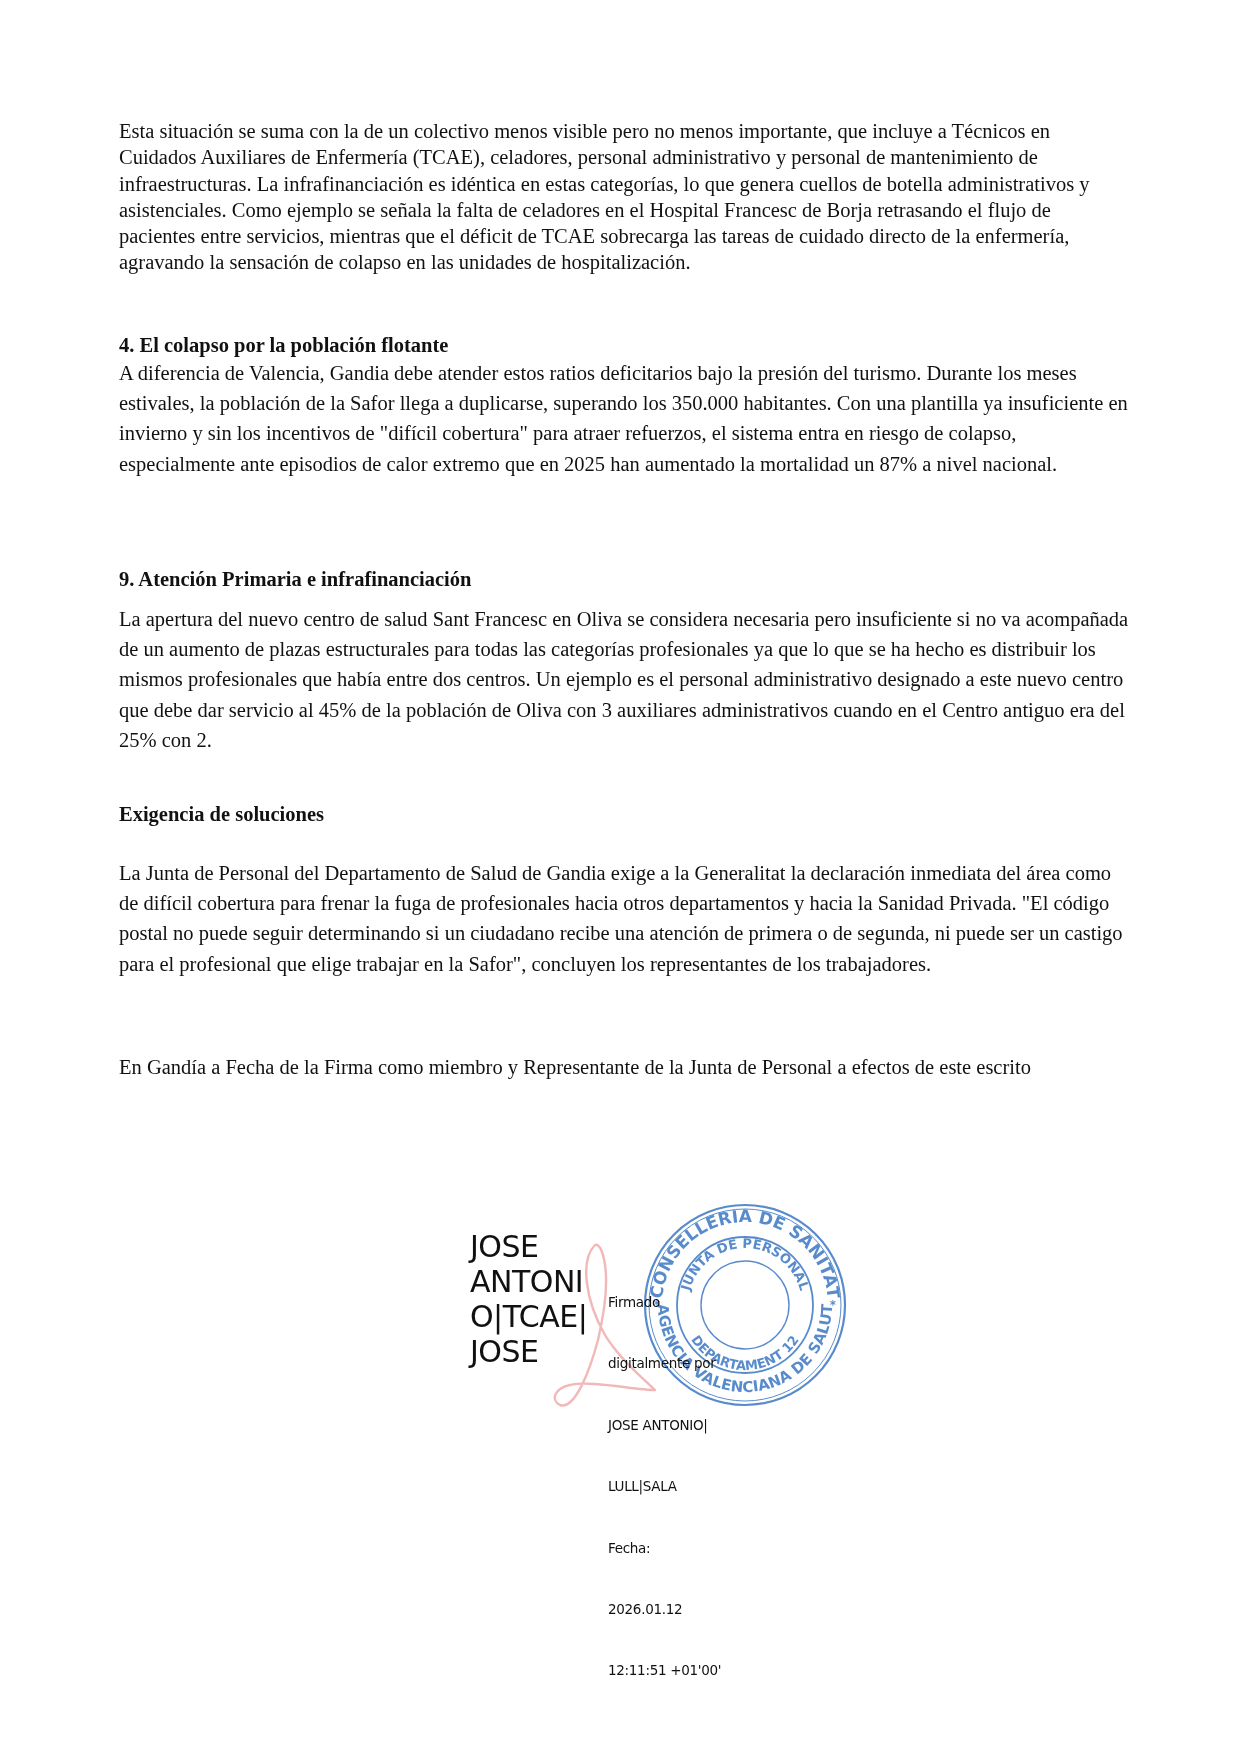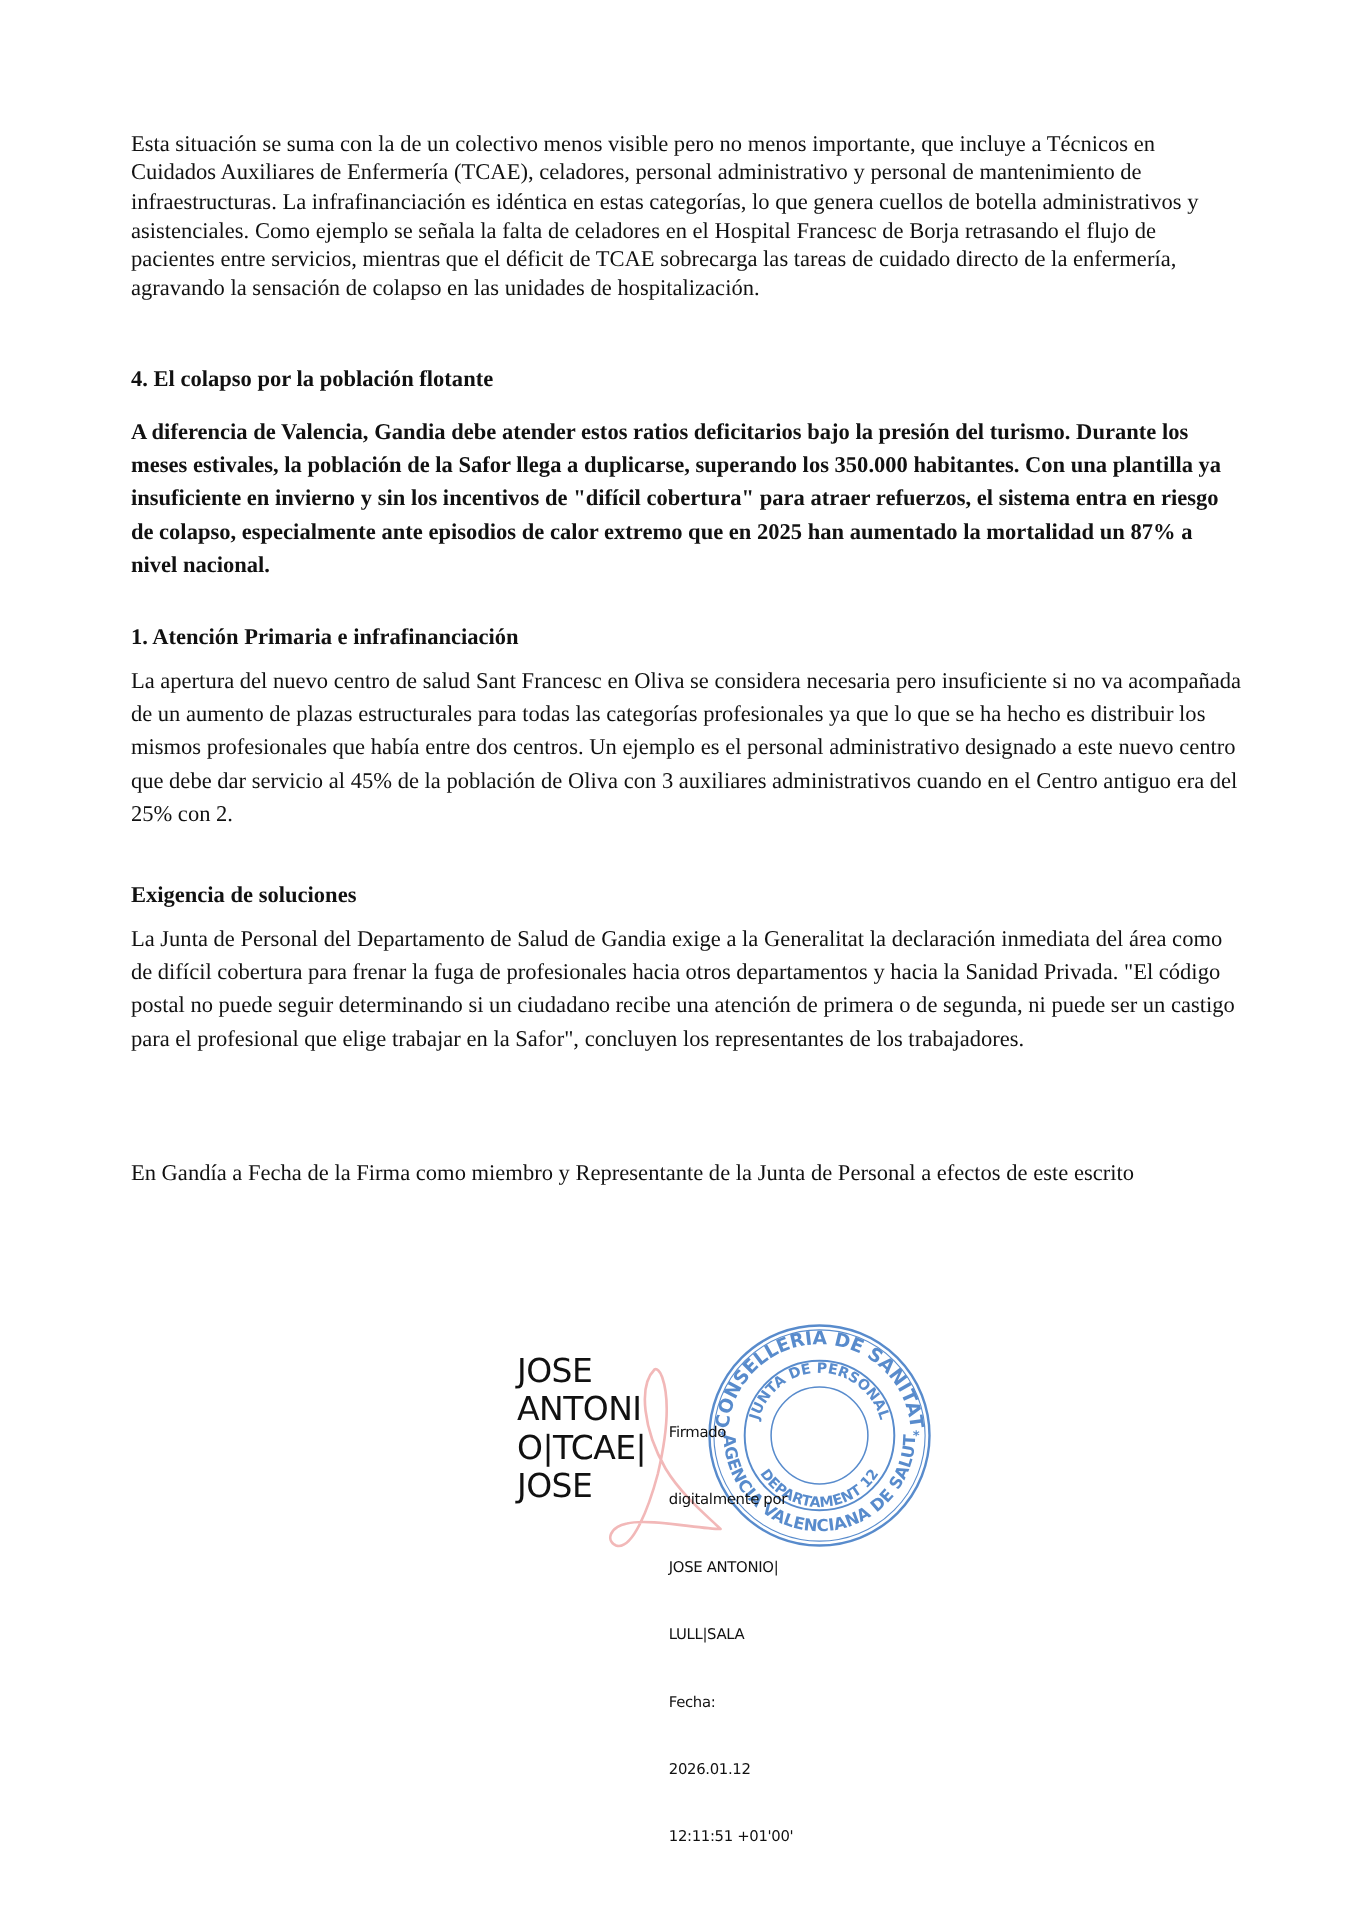--- a/index.html
+++ b/index.html
@@ -32,25 +32,25 @@
       line-height: 30.2px;
     }
     .heading {
       font-size: 20.5px;
       font-weight: bold;
       margin: 0;
       line-height: 26px;
     }
     #p1 { position: absolute; top: 0; }
     #h4 { position: absolute; top: 214px; }
-    #p4 { position: absolute; top: 260px; font-weight: bold; }
+    #p4 { position: absolute; top: 240px; }
     #h5 { position: absolute; top: 448px; }
     #p5 { position: absolute; top: 486px; }
     #h6 { position: absolute; top: 683px; }
-    #p6 { position: absolute; top: 721px; }
+    #p6 { position: absolute; top: 740px; }
     #closing { position: absolute; top: 934px; }
 
     .signature {
       position: absolute;
       left: 470px;
       top: 1195px;
       width: 400px;
       height: 240px;
     }
     .sig-name {
@@ -95,21 +95,21 @@
   </style>
 </head>
 <body>
 
 <div class="page">
   <p id="p1" class="para tight">Esta situación se suma con la de un colectivo menos visible pero no menos importante, que incluye a Técnicos en Cuidados Auxiliares de Enfermería (TCAE), celadores, personal administrativo y personal de mantenimiento de infraestructuras. La infrafinanciación es idéntica en estas categorías, lo que genera cuellos de botella administrativos y asistenciales. Como ejemplo se señala la falta de celadores en el Hospital Francesc de Borja retrasando el flujo de pacientes entre servicios, mientras que el déficit de TCAE sobrecarga las tareas de cuidado directo de la enfermería, agravando la sensación de colapso en las unidades de hospitalización.</p>
 
   <h2 id="h4" class="heading">4. El colapso por la población flotante</h2>
   <p id="p4" class="para loose">A diferencia de Valencia, Gandia debe atender estos ratios deficitarios bajo la presión del turismo. Durante los meses estivales, la población de la Safor llega a duplicarse, superando los 350.000 habitantes. Con una plantilla ya insuficiente en invierno y sin los incentivos de "difícil cobertura" para atraer refuerzos, el sistema entra en riesgo de colapso, especialmente ante episodios de calor extremo que en 2025 han aumentado la mortalidad un 87% a nivel nacional.</p>
 
-  <h2 id="h5" class="heading">1. Atención Primaria e infrafinanciación</h2>
+  <h2 id="h5" class="heading">9. Atención Primaria e infrafinanciación</h2>
   <p id="p5" class="para loose">La apertura del nuevo centro de salud Sant Francesc en Oliva se considera necesaria pero insuficiente si no va acompañada de un aumento de plazas estructurales para todas las categorías profesionales ya que lo que se ha hecho es distribuir los mismos profesionales que había entre dos centros. Un ejemplo es el personal administrativo designado a este nuevo centro que debe dar servicio al 45% de la población de Oliva con 3 auxiliares administrativos cuando en el Centro antiguo era del 25% con 2.</p>
 
   <h2 id="h6" class="heading">Exigencia de soluciones</h2>
   <p id="p6" class="para loose">La Junta de Personal del Departamento de Salud de Gandia exige a la Generalitat la declaración inmediata del área como de difícil cobertura para frenar la fuga de profesionales hacia otros departamentos y hacia la Sanidad Privada. "El código postal no puede seguir determinando si un ciudadano recibe una atención de primera o de segunda, ni puede ser un castigo para el profesional que elige trabajar en la Safor", concluyen los representantes de los trabajadores.</p>
 
   <p id="closing" class="para loose">En Gandía a Fecha de la Firma como miembro y Representante de la Junta de Personal a efectos de este escrito</p>
 </div>
 
 <div class="signature">
   <svg class="stamp" viewBox="0 0 210 220">

